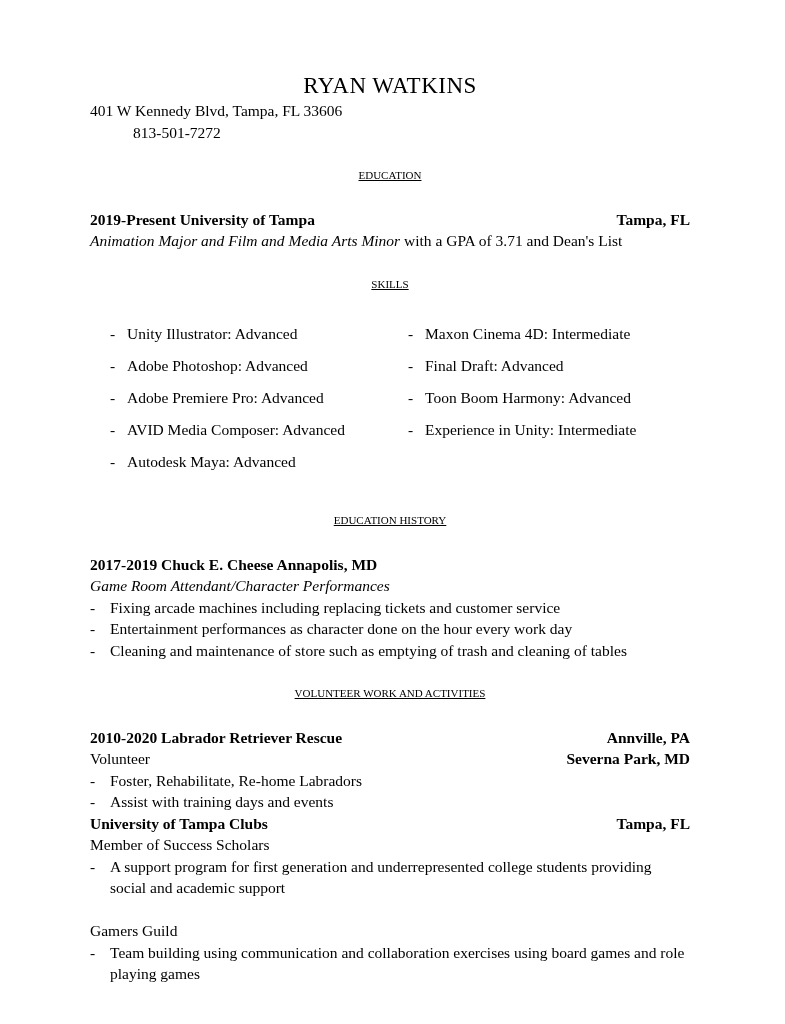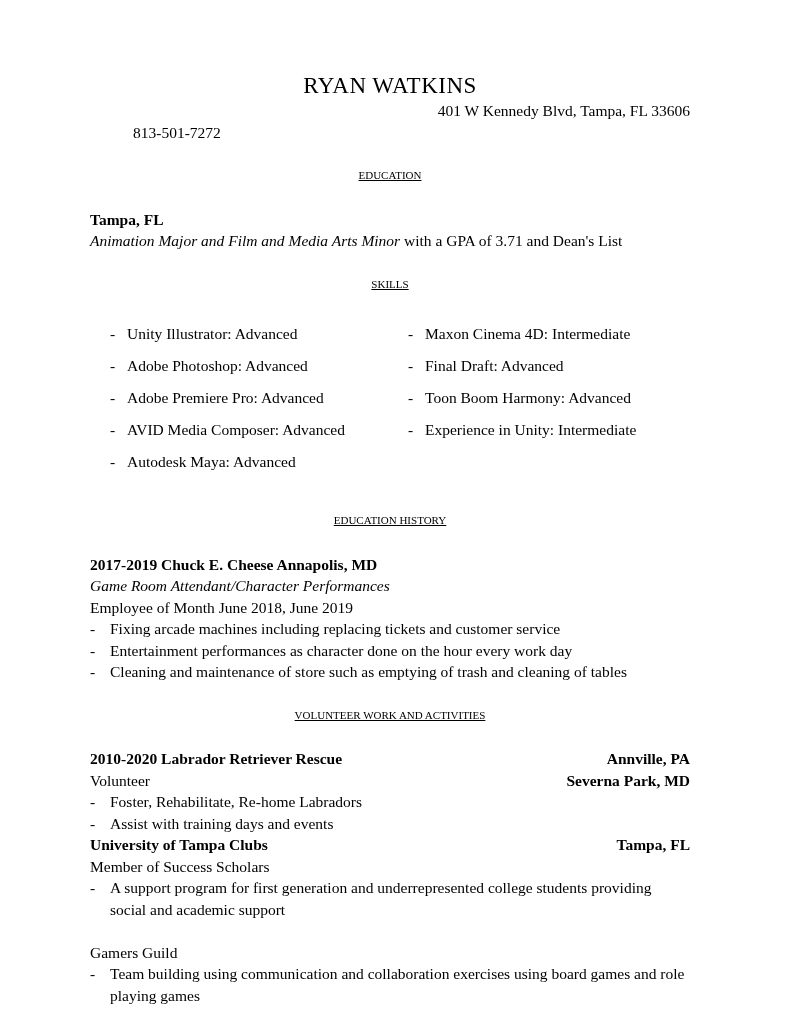--- a/index.html
+++ b/index.html
@@ -17,21 +17,21 @@
     padding: 64px 95px 0 90px;
     overflow: hidden;
     border-radius: 32px;
   }
   .name {
     text-align: center;
     font-size: 23px;
     line-height: 28px;
     letter-spacing: 0.5px;
   }
-  .address { text-align: right; }
+  .address { text-align: left; }
   .contact-row {
     display: flex;
     justify-content: space-between;
     padding-left: 43px;
     padding-right: 33px;
   }
   .section-heading {
     text-align: center;
     text-decoration: underline;
     font-size: 11px;
@@ -69,20 +69,21 @@
     <div class="name">RYAN WATKINS</div>
     <div class="address">401 W Kennedy Blvd, Tampa, FL 33606</div>
     <div class="contact-row">
       <span>813-501-7272</span>
     </div>
   </div>
 
   <div class="section-heading">EDUCATION</div>
   <div>
     <div class="entry-row">
+      <span>2019-Present University of Tampa</span>
       <span>Tampa, FL</span>
     </div>
     <div><span class="italic">Animation Major and Film and Media Arts Minor</span><span> with a GPA of 3.71 and Dean's List</span></div>
   </div>
 
   <div class="section-heading">SKILLS</div>
   <div class="skills-cols">
     <ul class="skills-col left">
       <li class="skill-item">
           <span class="dash">-</span>
@@ -122,21 +123,20 @@
           <span class="dash">-</span>
           <span>Experience in Unity: Intermediate</span>
         </li>
     </ul>
   </div>
 
   <div class="section-heading" style="margin-top:27px;">EDUCATION HISTORY</div>
   <div>
     <div class="bold">2017-2019 Chuck E. Cheese Annapolis, MD</div>
     <div class="italic">Game Room Attendant/Character Performances</div>
-    <div>Employee of Month June 2018, June 2019</div>
     <div class="bullet">
         <span class="dash">-</span>
         <span class="btext">Fixing arcade machines including replacing tickets and customer service</span>
       </div>
     <div class="bullet">
         <span class="dash">-</span>
         <span class="btext">Entertainment performances as character done on the hour every work day</span>
       </div>
     <div class="bullet">
         <span class="dash">-</span>

